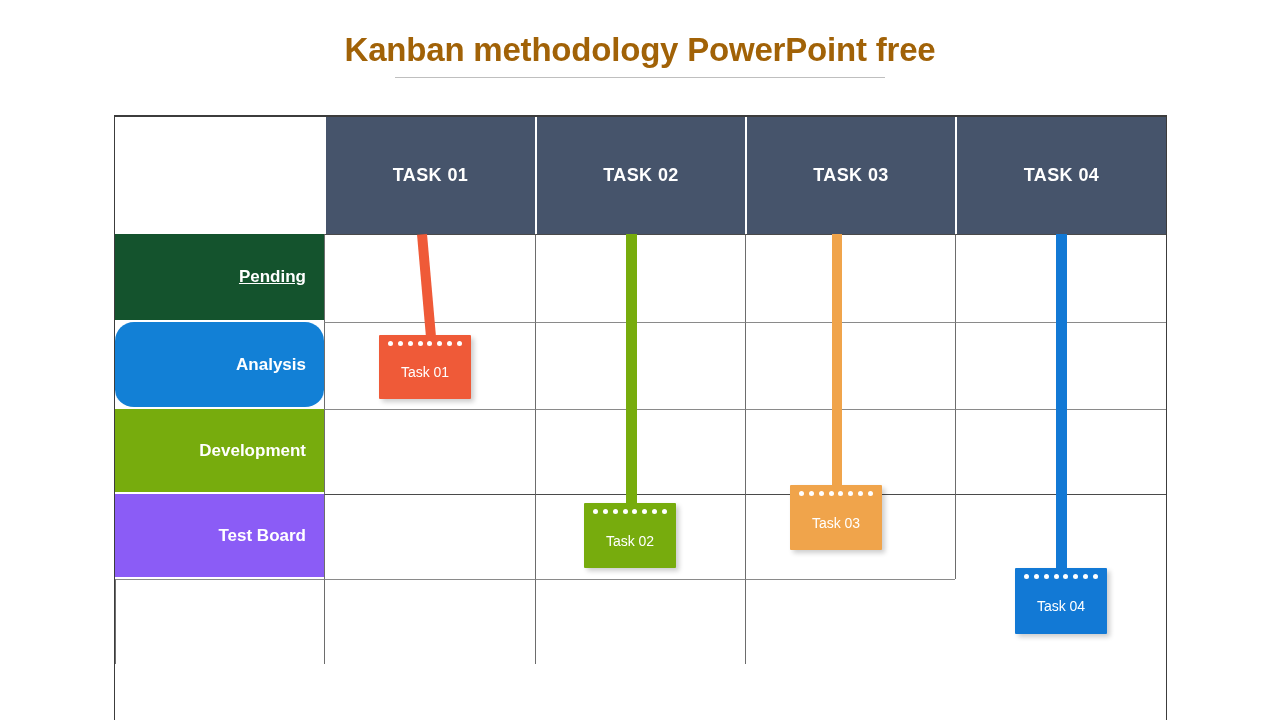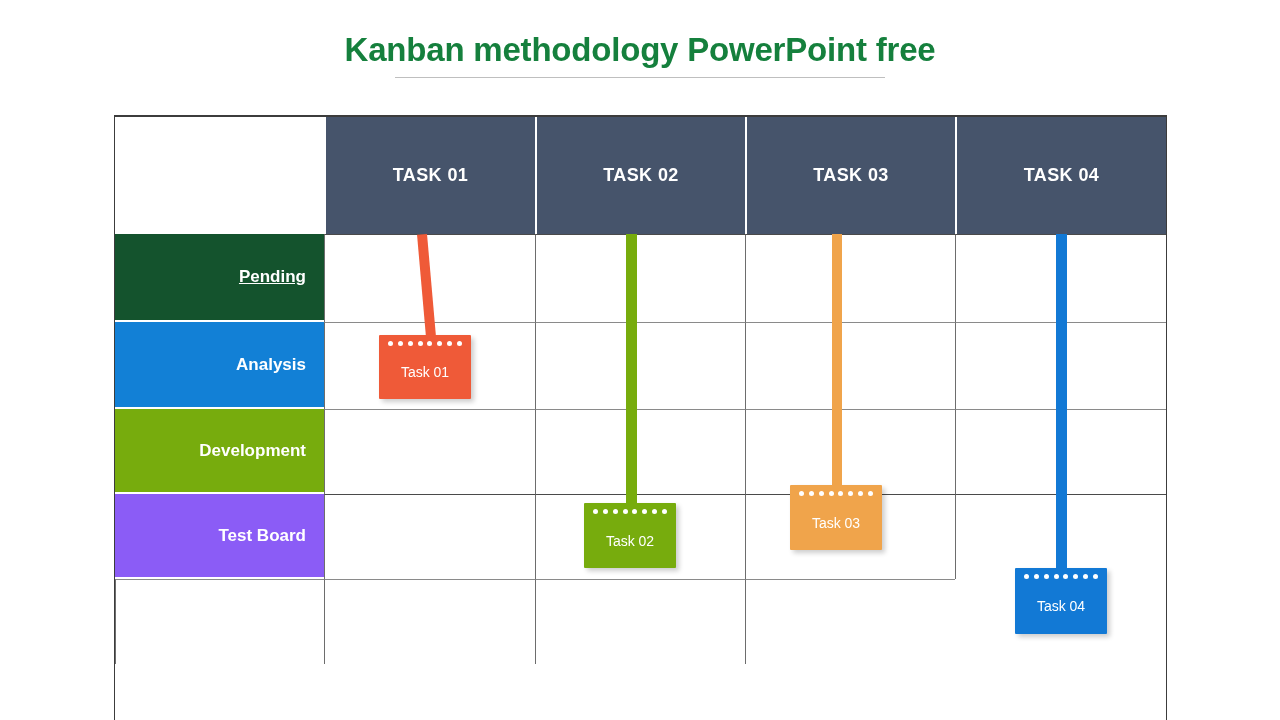--- a/index.html
+++ b/index.html
@@ -16,21 +16,21 @@
   
   .title-wrap {
     position: absolute;
     left: 0; top: 32px;
     width: 1280px;
     text-align: center;
   }
   .title {
     font-size: 33px;
     font-weight: bold;
-    color: #15803d;
+    color: #a16207;
     letter-spacing: -0.2px;
     line-height: 1.12;
   }
   .title-rule {
     width: 490px;
     height: 1px;
     background: #bfbfbf;
     margin: 8px auto 0 auto;
   }
 
@@ -149,21 +149,21 @@
       <div class="hcell corner"></div>
       <div class="hcell">TASK 01</div>
       <div class="hcell">TASK 02</div>
       <div class="hcell">TASK 03</div>
       <div class="hcell">TASK 04</div>
       <div class="scell" style="background: #14532d; text-decoration: underline;">Pending</div>
       <div class="bcell"></div>
       <div class="bcell"></div>
       <div class="bcell"></div>
       <div class="bcell"></div>
-      <div class="scell" style="background: rgb(18, 128, 214);">Analysis</div>
+      <div class="scell" style="background: rgb(18, 128, 214); border-radius: 19px;">Analysis</div>
       <div class="bcell light-top"></div>
       <div class="bcell light-top"></div>
       <div class="bcell light-top"></div>
       <div class="bcell light-top"></div>
       <div class="scell" style="background: rgb(119, 172, 13);">Development</div>
       <div class="bcell light-top"></div>
       <div class="bcell light-top"></div>
       <div class="bcell light-top"></div>
       <div class="bcell light-top"></div>
       <div class="scell" style="background: #8b5cf6;">Test Board</div>

